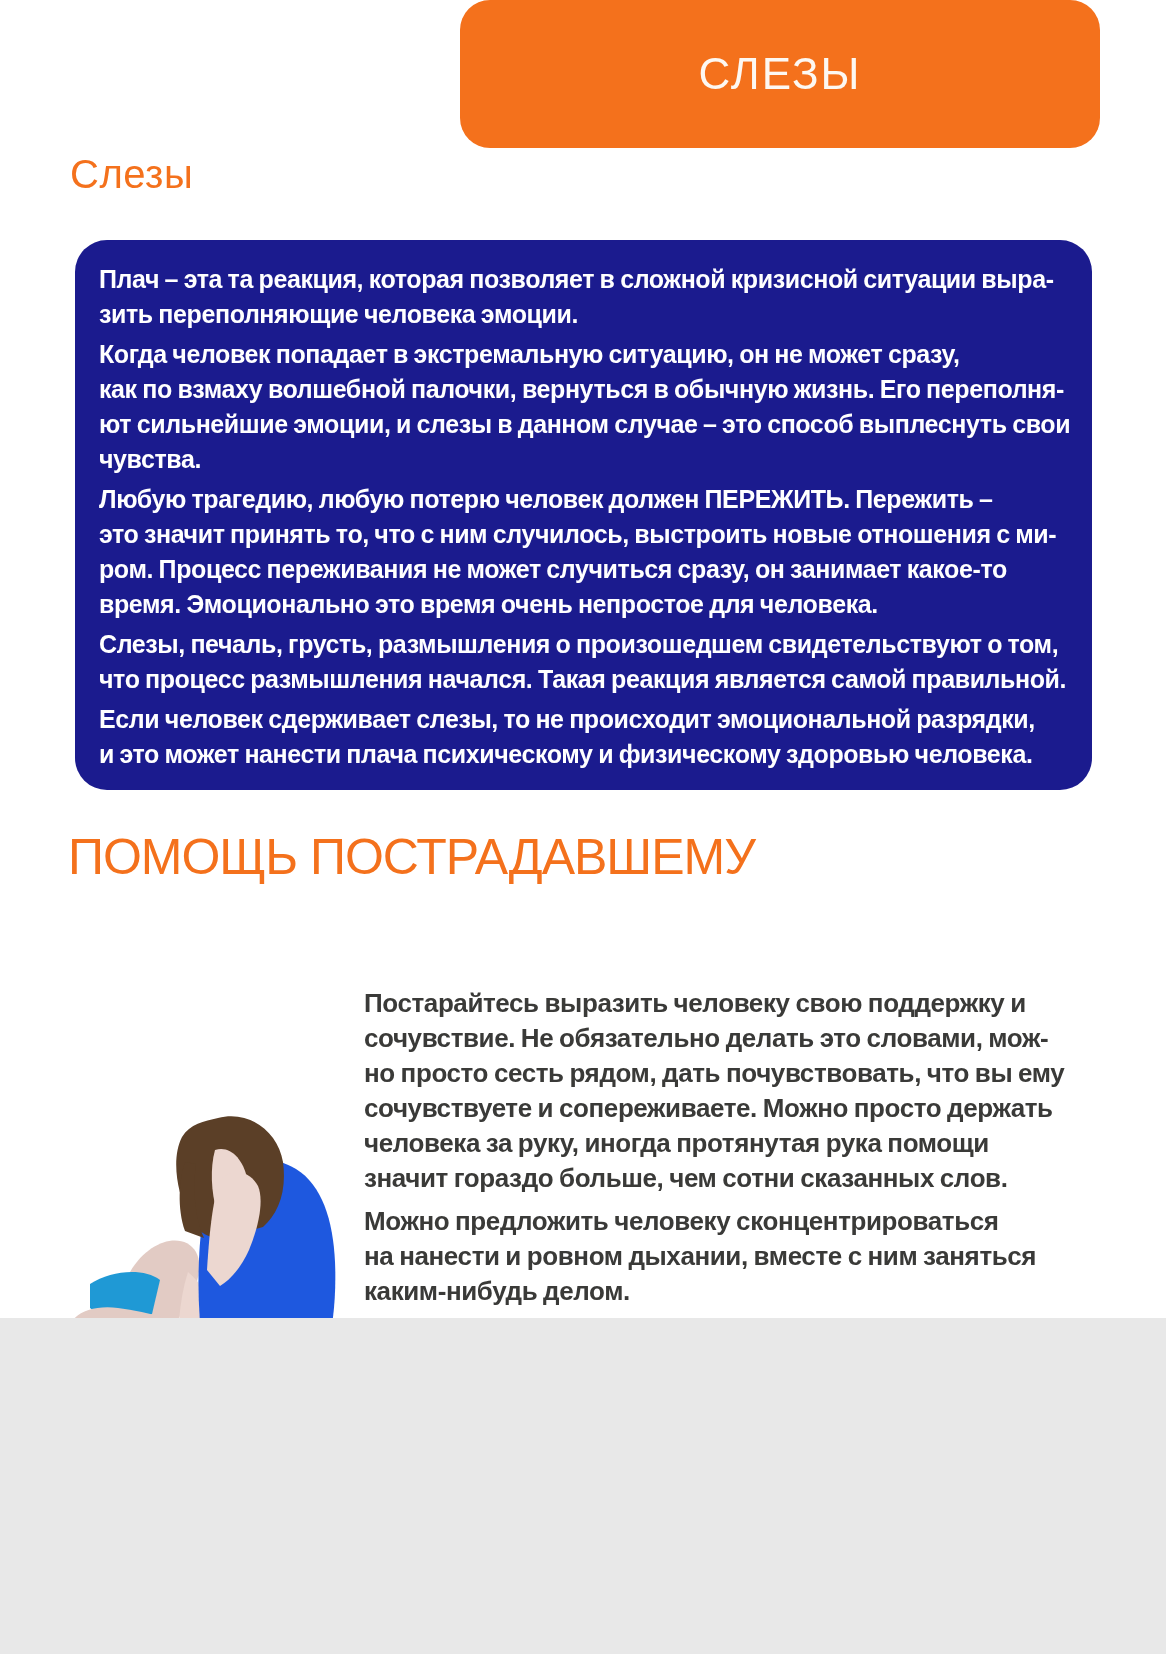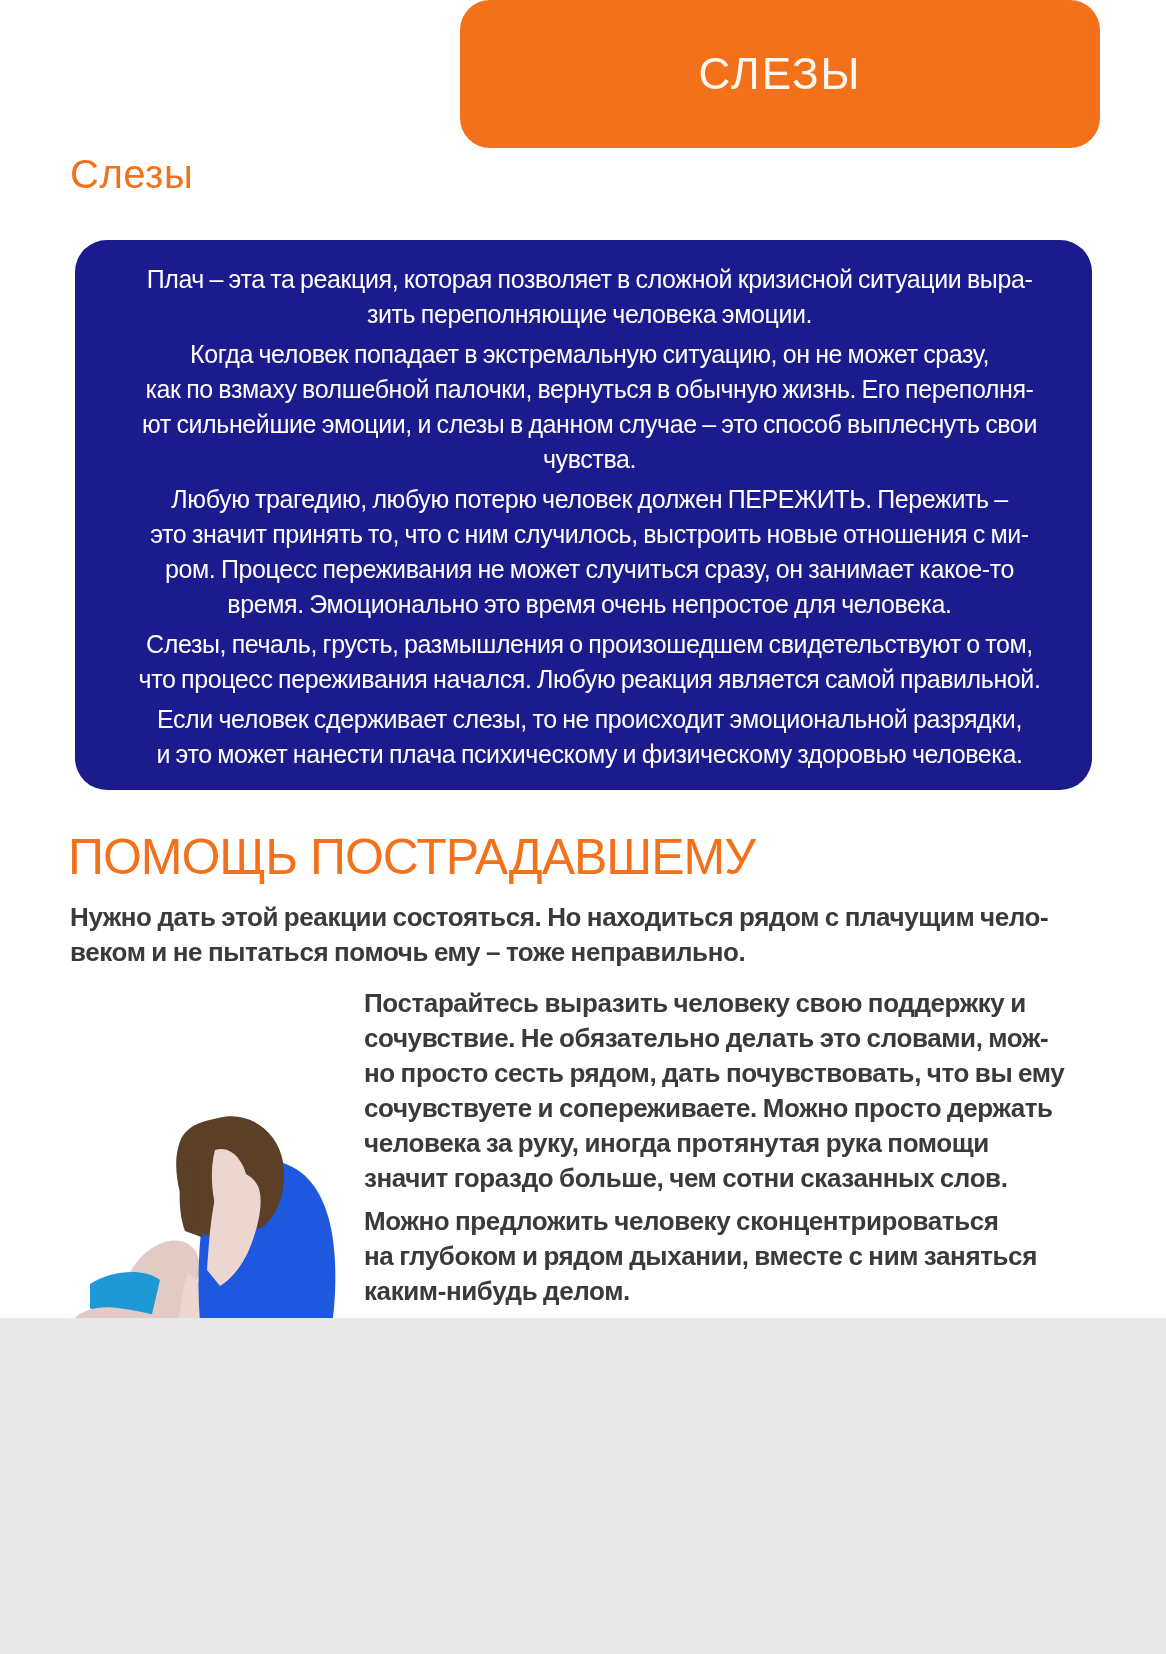--- a/index.html
+++ b/index.html
@@ -31,23 +31,22 @@
     position:absolute;left:75px;top:240px;width:1017px;
     box-sizing:border-box;
     background:var(--boxblue,#1b1b8e);
     border-radius:32px;
     padding:22px 12px 18px 24px;
   }
   .infobox p{
     margin:0 0 5px 0;
     color:#ffffff;
     font-size:25px;line-height:35px;
-    font-weight:400;letter-spacing:-0.4px;word-spacing:-1px;
+    font-weight:700;letter-spacing:-0.4px;word-spacing:-1px;
     white-space:pre-line;
-    text-align:center;
   }
   .infobox p:last-child{margin-bottom:0;}
   
   .help-title{
     position:absolute;left:68px;top:828px;margin:0;
     color:var(--orange,#f4711c);
     font-size:50px;font-weight:400;letter-spacing:-1px;
   }
   .body-text{
     color:var(--ink,#3a3a38);
@@ -83,29 +82,27 @@
 зить переполняющие человека эмоции.</p>
     <p>Когда человек попадает в экстремальную ситуацию, он не может сразу,
 как по взмаху волшебной палочки, вернуться в обычную жизнь. Его переполня-
 ют сильнейшие эмоции, и слезы в данном случае – это способ выплеснуть свои
 чувства.</p>
     <p>Любую трагедию, любую потерю человек должен ПЕРЕЖИТЬ. Пережить –
 это значит принять то, что с ним случилось, выстроить новые отношения с ми-
 ром. Процесс переживания не может случиться сразу, он занимает какое-то
 время. Эмоционально это время очень непростое для человека.</p>
     <p>Слезы, печаль, грусть, размышления о произошедшем свидетельствуют о том,
-что процесс переживания начался. Любую реакция является самой правильной.</p>
+что процесс размышления начался. Такая реакция является самой правильной.</p>
     <p>Если человек сдерживает слезы, то не происходит эмоциональной разрядки,
 и это может нанести плача психическому и физическому здоровью человека.</p>
   </div>
 
   <h1 class="help-title">ПОМОЩЬ ПОСТРАДАВШЕМУ</h1>
 
-  <p class="body-text intro">Нужно дать этой реакции состояться. Но находиться рядом с плачущим чело-
-веком и не пытаться помочь ему – тоже неправильно.</p>
 
   <svg class="illus" viewBox="0 0 270 315" aria-hidden="true">
 
     <path d="M60,160 C80,126 114,120 126,140 C136,158 122,192 98,220 L56,206 C48,190 52,174 60,160 Z" fill="#e2cbc4"></path>
 
     <path d="M20,172 C42,158 74,156 90,168 L82,202 C58,210 32,206 20,196 Z" fill="#1f99d5"></path>
 
     <path d="M-2,232 C-8,206 16,192 48,196 C96,202 150,222 166,248 C174,262 168,278 152,283 C112,292 28,268 6,250 Z" fill="#e2cbc4"></path>
 
     <path d="M118,160 C140,178 154,214 149,250 C146,272 134,288 120,294 L100,272 C110,236 106,196 118,160 Z" fill="#ecd7d0"></path>
@@ -124,17 +121,17 @@
   </svg>
 
   <div class="help-col">
     <p class="body-text">Постарайтесь выразить человеку свою поддержку и
 сочувствие. Не обязательно делать это словами, мож-
 но просто сесть рядом, дать почувствовать, что вы ему
 сочувствуете и сопереживаете. Можно просто держать
 человека за руку, иногда протянутая рука помощи
 значит гораздо больше, чем сотни сказанных слов.</p>
     <p class="body-text">Можно предложить человеку сконцентрироваться
-на глубоком и рядом дыхании, вместе с ним заняться
+на нанести и ровном дыхании, вместе с ним заняться
 каким-нибудь делом.</p>
   </div>
 
 </div>
 
 </body></html>

